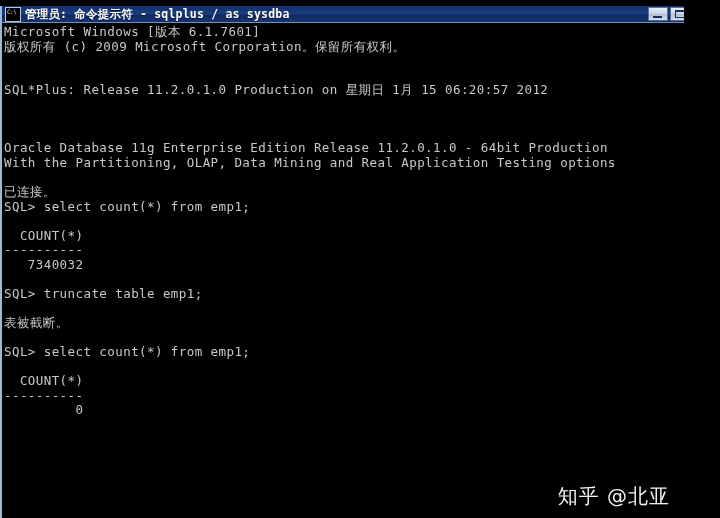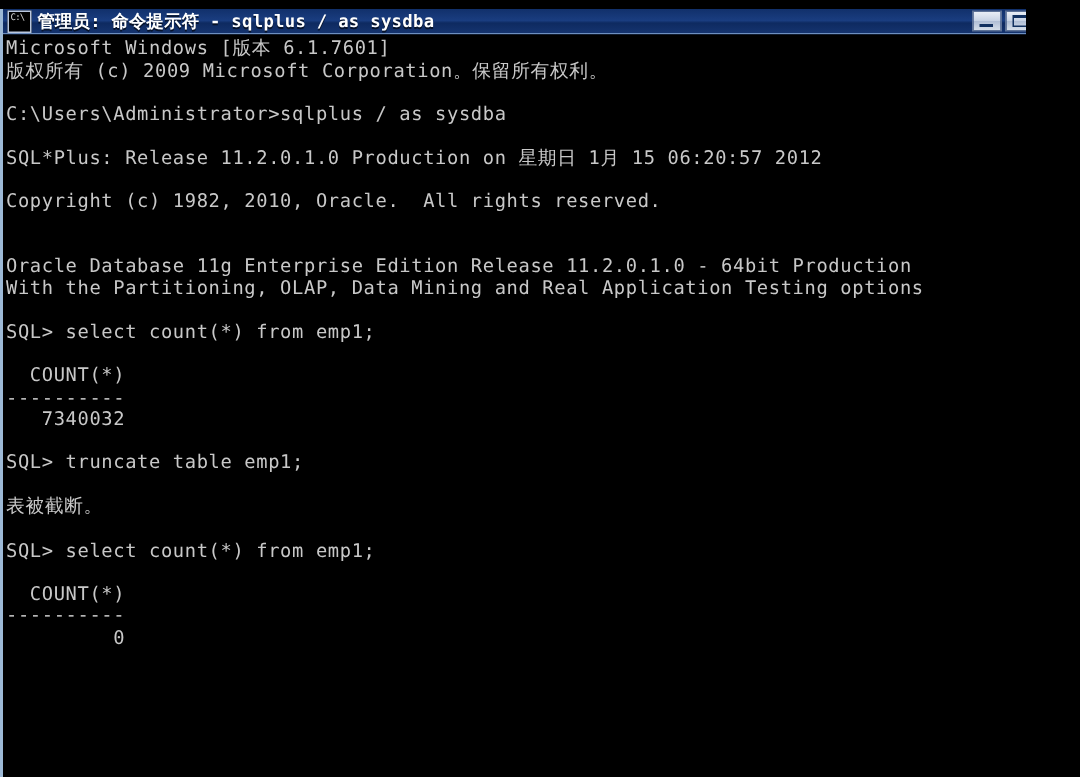--- a/index.html
+++ b/index.html
@@ -180,43 +180,43 @@
         <span class="glyph-max"></span>
       </div>
     </div>
   </div>
 
   <div id="console-body">
     <div id="console-lines">
         <div class="line">Microsoft Windows [版本 6.1.7601]</div>
         <div class="line">版权所有 (c) 2009 Microsoft Corporation。保留所有权利。</div>
         <div class="line blank"> </div>
-        <div class="line">C:\Users\Administrator&gt;sqlplus / as sysdba</div>
         <div class="line blank"> </div>
         <div class="line">SQL*Plus: Release 11.2.0.1.0 Production on 星期日 1月 15 06:20:57 2012</div>
         <div class="line blank"> </div>
-        <div class="line">Copyright (c) 1982, 2010, Oracle.  All rights reserved.</div>
         <div class="line blank"> </div>
         <div class="line blank"> </div>
         <div class="line">Oracle Database 11g Enterprise Edition Release 11.2.0.1.0 - 64bit Production</div>
         <div class="line">With the Partitioning, OLAP, Data Mining and Real Application Testing options</div>
         <div class="line blank"> </div>
+        <div class="line">已连接。</div>
         <div class="line">SQL&gt; select count(*) from emp1;</div>
         <div class="line blank"> </div>
         <div class="line">  COUNT(*)</div>
         <div class="line">----------</div>
         <div class="line">   7340032</div>
         <div class="line blank"> </div>
         <div class="line">SQL&gt; truncate table emp1;</div>
         <div class="line blank"> </div>
         <div class="line">表被截断。</div>
         <div class="line blank"> </div>
         <div class="line">SQL&gt; select count(*) from emp1;</div>
         <div class="line blank"> </div>
         <div class="line">  COUNT(*)</div>
         <div class="line">----------</div>
         <div class="line">         0</div>
         <div class="line blank"> </div>
       </div>
 
+    <div id="watermark">知乎 @北亚</div>
   </div>
 
 </div>
 
 </body></html>

